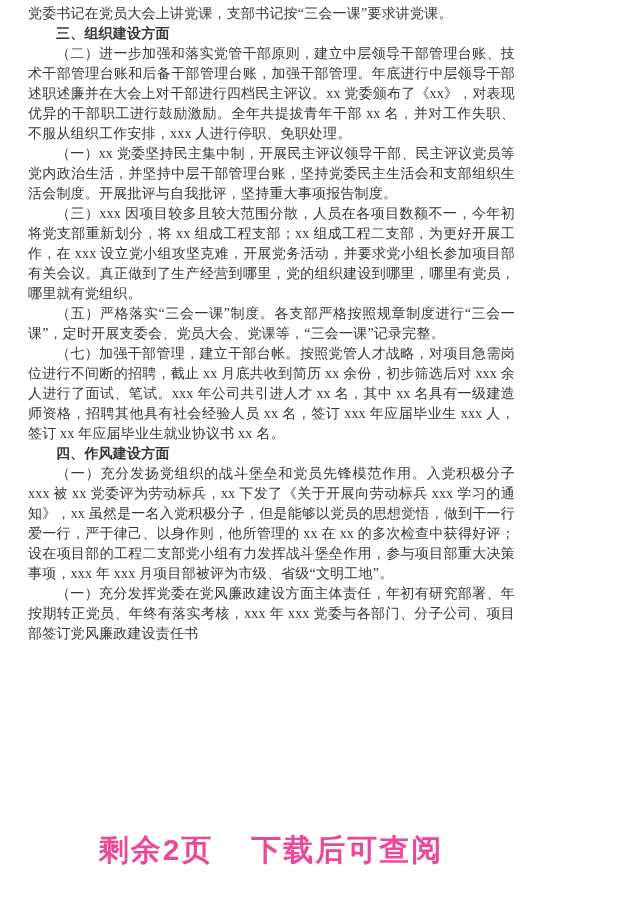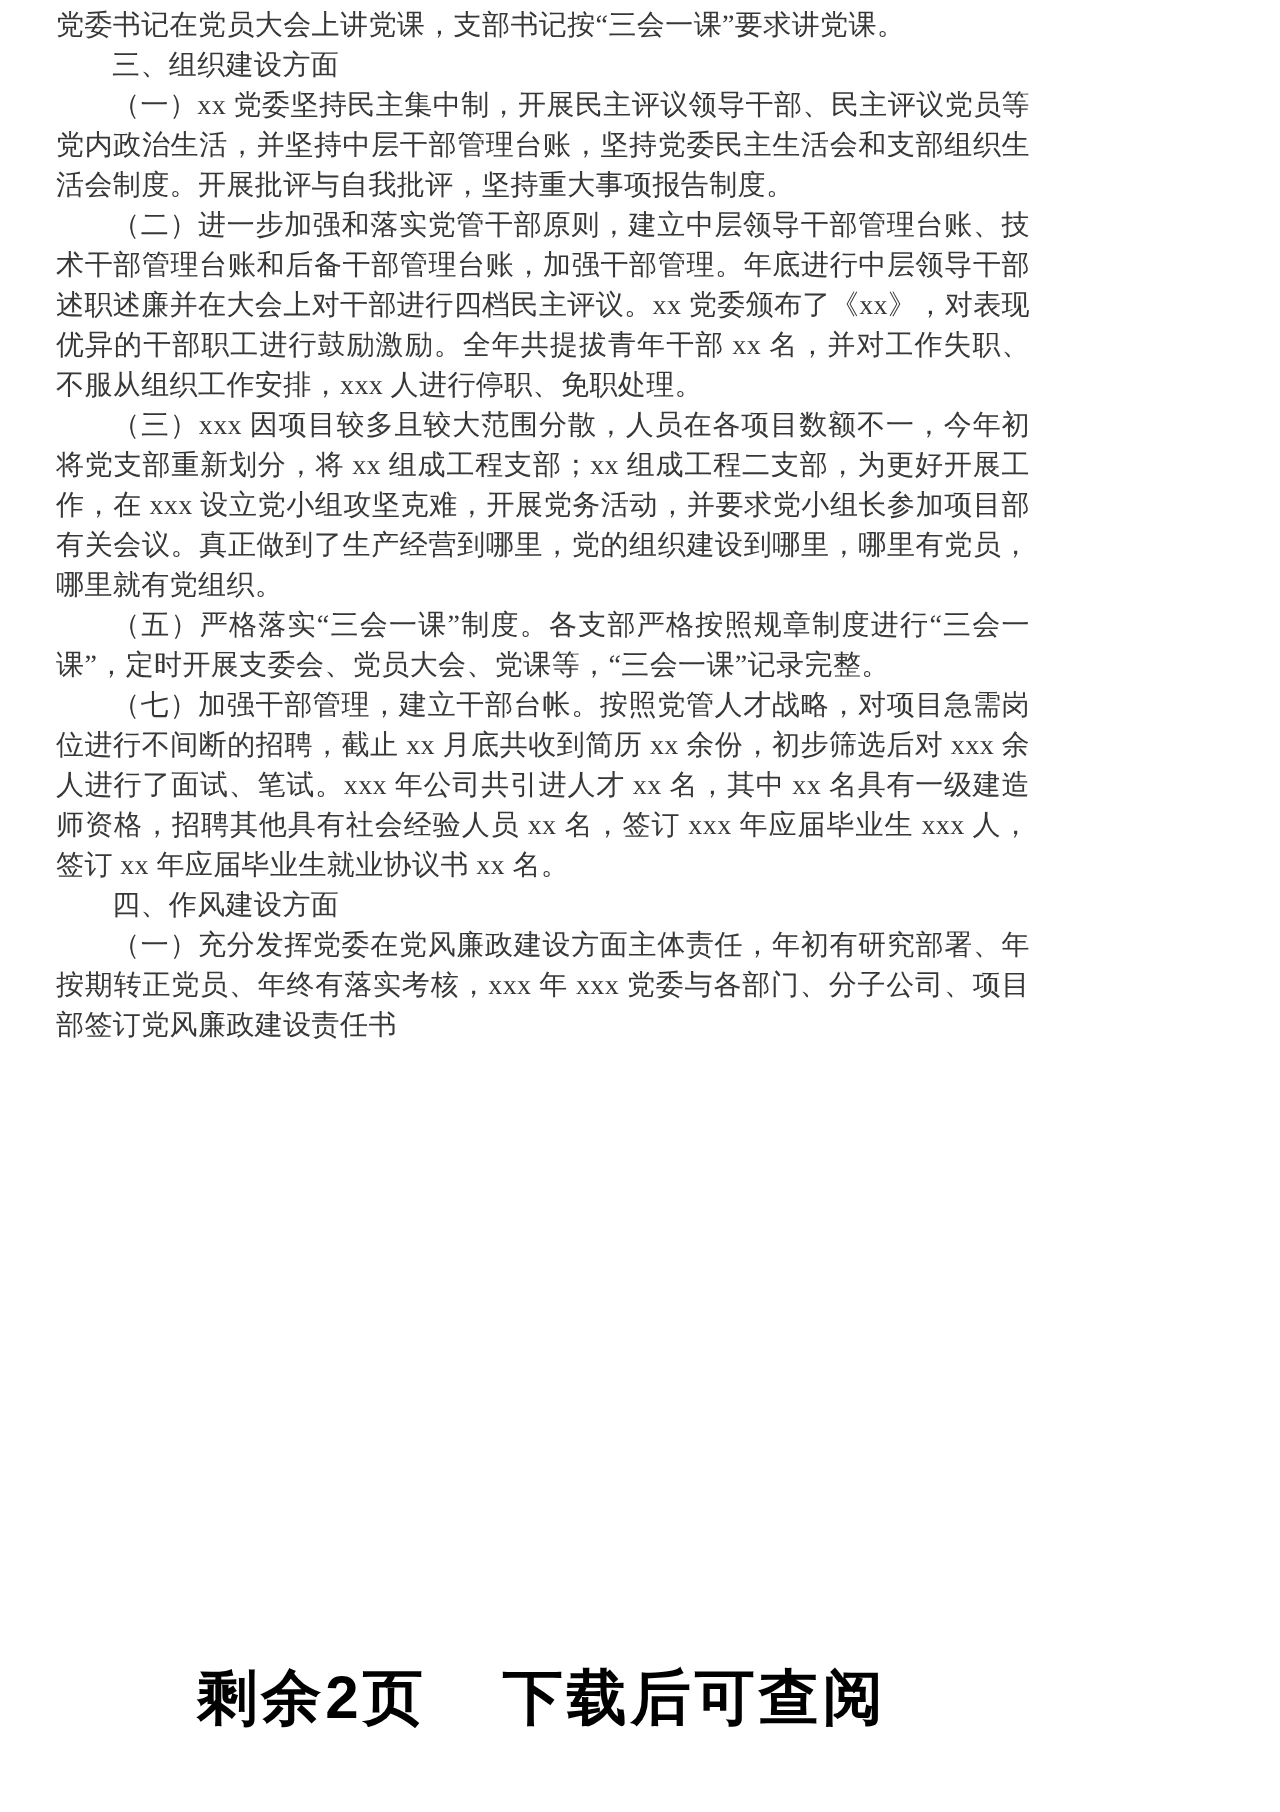--- a/index.html
+++ b/index.html
@@ -23,50 +23,51 @@
   }
   .para {
     margin: 0;
     text-indent: 2em;
     letter-spacing: 0.2px;
   }
   .para.continuation {
     text-indent: 0;
   }
   .para.heading {
-    font-weight: normal;
+    font-weight: bold;
   }
   .footer-notice {
     position: absolute;
     left: 0;
     right: 0;
     top: 840px;
     display: flex;
     justify-content: center;
     gap: 38px;
     font-family: "Liberation Sans", "DejaVu Sans", sans-serif;
     font-size: 30px;
     font-weight: bold;
-    color: #000000;
+    color: #ec4899;
     letter-spacing: 2px;
     text-align: center;
     text-indent: 0;
   }
 </style>
 </head>
 <body>
 
 <div class="page">
   <p class="para continuation">党委书记在党员大会上讲党课，支部书记按“三会一课”要求讲党课。</p>
   <p class="para heading">三、组织建设方面</p>
+  <p class="para">（二）进一步加强和落实党管干部原则，建立中层领导干部管理台账、技术干部管理台账和后备干部管理台账，加强干部管理。年底进行中层领导干部述职述廉并在大会上对干部进行四档民主评议。xx 党委颁布了《xx》，对表现优异的干部职工进行鼓励激励。全年共提拔青年干部 xx 名，并对工作失职、不服从组织工作安排，xxx 人进行停职、免职处理。</p>
   <p class="para">（一）xx 党委坚持民主集中制，开展民主评议领导干部、民主评议党员等党内政治生活，并坚持中层干部管理台账，坚持党委民主生活会和支部组织生活会制度。开展批评与自我批评，坚持重大事项报告制度。</p>
-  <p class="para">（二）进一步加强和落实党管干部原则，建立中层领导干部管理台账、技术干部管理台账和后备干部管理台账，加强干部管理。年底进行中层领导干部述职述廉并在大会上对干部进行四档民主评议。xx 党委颁布了《xx》，对表现优异的干部职工进行鼓励激励。全年共提拔青年干部 xx 名，并对工作失职、不服从组织工作安排，xxx 人进行停职、免职处理。</p>
   <p class="para">（三）xxx 因项目较多且较大范围分散，人员在各项目数额不一，今年初将党支部重新划分，将 xx 组成工程支部；xx 组成工程二支部，为更好开展工作，在 xxx 设立党小组攻坚克难，开展党务活动，并要求党小组长参加项目部有关会议。真正做到了生产经营到哪里，党的组织建设到哪里，哪里有党员，哪里就有党组织。</p>
   <p class="para">（五）严格落实“三会一课”制度。各支部严格按照规章制度进行“三会一课”，定时开展支委会、党员大会、党课等，“三会一课”记录完整。</p>
   <p class="para">（七）加强干部管理，建立干部台帐。按照党管人才战略，对项目急需岗位进行不间断的招聘，截止 xx 月底共收到简历 xx 余份，初步筛选后对 xxx 余人进行了面试、笔试。xxx 年公司共引进人才 xx 名，其中 xx 名具有一级建造师资格，招聘其他具有社会经验人员 xx 名，签订 xxx 年应届毕业生 xxx 人，签订 xx 年应届毕业生就业协议书 xx 名。</p>
   <p class="para heading">四、作风建设方面</p>
+  <p class="para">（一）充分发扬党组织的战斗堡垒和党员先锋模范作用。入党积极分子 xxx 被 xx 党委评为劳动标兵，xx 下发了《关于开展向劳动标兵 xxx 学习的通知》，xx 虽然是一名入党积极分子，但是能够以党员的思想觉悟，做到干一行爱一行，严于律己、以身作则，他所管理的 xx 在 xx 的多次检查中获得好评；设在项目部的工程二支部党小组有力发挥战斗堡垒作用，参与项目部重大决策事项，xxx 年 xxx 月项目部被评为市级、省级“文明工地”。</p>
   <p class="para">（一）充分发挥党委在党风廉政建设方面主体责任，年初有研究部署、年按期转正党员、年终有落实考核，xxx 年 xxx 党委与各部门、分子公司、项目部签订党风廉政建设责任书</p>
 
   <div class="footer-notice">
     <span>剩余2页</span>
     <span>下载后可查阅</span>
   </div>
 </div>
 
 </body></html>

